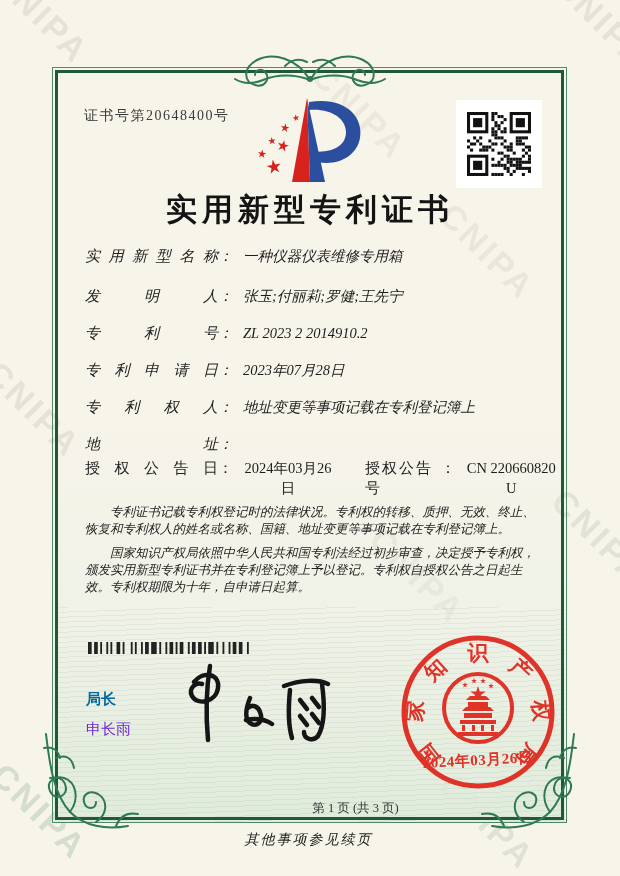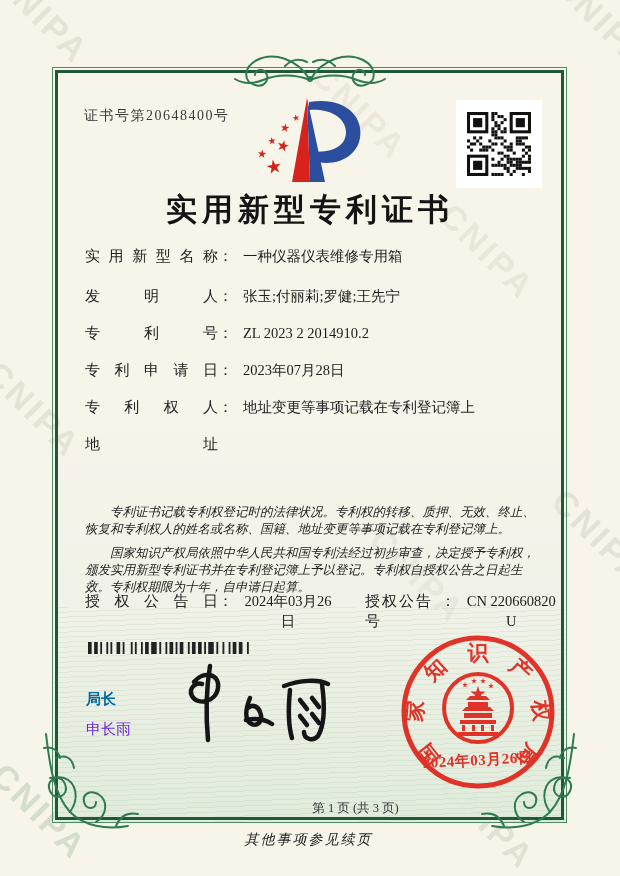--- a/index.html
+++ b/index.html
@@ -31,23 +31,23 @@
   .frame-inner{position:absolute;inset:2px;border:3px solid #20593a;}
   
   .cert-no{left:84px;top:107px;font-size:14px;letter-spacing:1.5px;color:#3a3a3a;}
   .qr-box{left:456px;top:100px;width:86px;height:88px;background:#fff;display:flex;align-items:center;justify-content:center;}
   .title{
     left:0;right:0;top:189px;text-align:center;
     font-size:31px;font-weight:700;letter-spacing:5px;color:#141414;
   }
   
   .fields{left:85px;top:246px;width:472px;}
-  .field-row{display:flex;align-items:flex-start;margin-bottom:17px;line-height:20px;}
+  .field-row{display:flex;align-items:flex-start;margin-bottom:17px;line-height:20px;font-style:italic;}
   .field-row.first{margin-bottom:20px;}
-  .field-row.addr{margin-bottom:4px;flex-direction:column;}
+  .field-row.addr{margin-bottom:4px;}
   .f-label{
     display:inline-block;width:133px;flex:0 0 133px;
     text-align:justify;text-align-last:justify;
     font-size:15px;color:#222;
   }
   .f-colon{font-size:15px;color:#222;margin-right:10px;}
   .f-value{font-size:14.5px;color:#1d1d1d;text-align:center;}
   .addr .f-value{font-size:13.5px;line-height:17px;white-space:pre-line;}
   .grant-row{display:flex;align-items:flex-start;line-height:20px;}
   .g-label2{font-size:15px;letter-spacing:2px;margin-left:32px;color:#222;}

